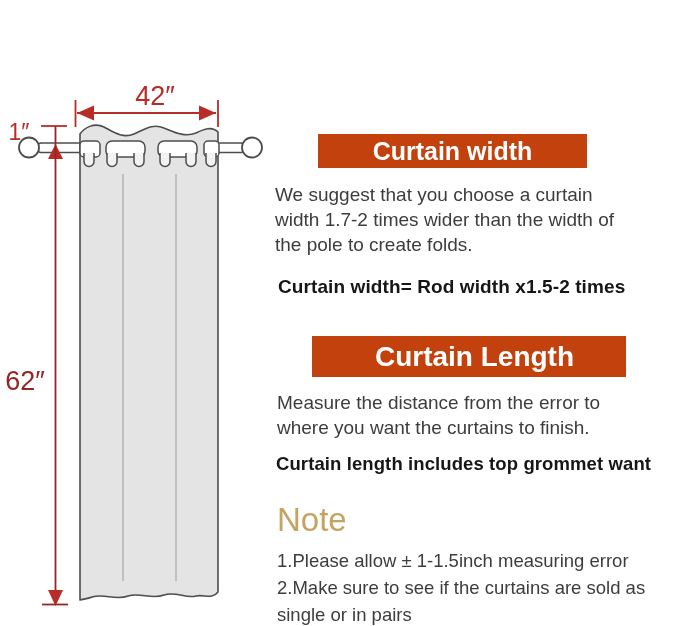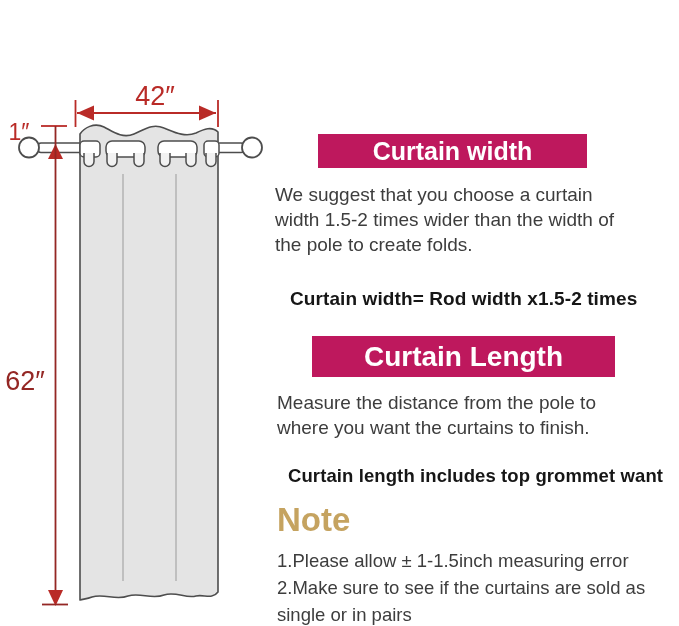--- a/index.html
+++ b/index.html
@@ -6,39 +6,39 @@
   .canvas{
     position:relative;width:679px;height:626px;background:#ffffff;
     font-family:"Liberation Sans","DejaVu Sans",sans-serif;overflow:hidden;
   }
   .page-title{
     position:absolute;left:10px;top:1px;margin:0;
     font-size:30px;line-height:30px;font-weight:800;letter-spacing:2px;
     color:#c2a05f;white-space:nowrap;
   }
   .section-heading{
-    position:absolute;background:#be185d;color:#ffffff;font-weight:800;
+    position:absolute;background:#c2410c;color:#ffffff;font-weight:800;
     display:flex;align-items:center;justify-content:center;white-space:nowrap;
   }
   .hd-width{left:318px;top:134px;width:269px;height:34px;font-size:25px;}
-  .hd-length{left:312px;top:336px;width:303px;height:41px;font-size:28px;}
+  .hd-length{left:312px;top:336px;width:303px;height:41px;font-size:28px;padding-left:11px;}
   .body-text{
     position:absolute;margin:0;color:#3d3d3d;font-size:19px;line-height:25px;
   }
   .p-width{left:275px;top:182px;width:352px;}
   .p-length{left:277px;top:390px;width:365px;}
   .formula{
-    position:absolute;margin:16px;color:#161616;font-size:19px;font-weight:800;
+    position:absolute;margin:4px;color:#161616;font-size:19px;font-weight:800;
     white-space:nowrap;letter-spacing:0.1px;
   }
   .f-width{left:274px;top:272px;}
   .f-length{left:272px;top:449px;font-size:18.5px;}
   .note-heading{
     position:absolute;left:277px;top:502px;margin:0;
-    font-size:33px;line-height:36px;font-weight:700;color:#c5a360;
+    font-size:33px;line-height:36px;font-weight:400;color:#c5a360;
   }
   .note-items{
     position:absolute;left:277px;top:547px;width:405px;
     color:#3d3d3d;font-size:18.5px;line-height:27px;
   }
   .diagram-svg{position:absolute;left:0;top:60px;}
   svg text{font-family:"Liberation Sans","DejaVu Sans",sans-serif;}
   .dim-label{fill:#b92b27;font-weight:500;}
   .dim-label-dark{fill:#942724;font-weight:500;}
 </style>
@@ -106,25 +106,25 @@
 
     <g>
       <line x1="55.5" y1="66" x2="55.5" y2="543" stroke="#942724" stroke-width="1.8"></line>
       <polygon points="55.5,546 48,530 63,530" fill="#b92b27"></polygon>
       <line x1="42" y1="544.5" x2="68" y2="544.5" stroke="#942724" stroke-width="1.8"></line>
     </g>
     <text class="dim-label-dark" x="25" y="330" font-size="27" text-anchor="middle">62″</text>
   </svg>
 
   <div class="section-heading hd-width">Curtain width</div>
-  <p class="body-text p-width">We suggest that you choose a curtain width 1.5-2 times wider than the width of the pole to create folds.</p>
+  <p class="body-text p-width">We suggest that you choose a curtain width 1.7-2 times wider than the width of the pole to create folds.</p>
   <p class="formula f-width">Curtain width= Rod width x1.5-2 times</p>
 
   <div class="section-heading hd-length">Curtain Length</div>
-  <p class="body-text p-length">Measure the distance from the pole to where you want the curtains to finish.</p>
+  <p class="body-text p-length">Measure the distance from the error to where you want the curtains to finish.</p>
   <p class="formula f-length">Curtain length includes top grommet want</p>
 
   <h2 class="note-heading">Note</h2>
   <div class="note-items">
     <div>1.Please allow ± 1-1.5inch measuring error</div>
     <div>2.Make sure to see if the curtains are sold as single or in pairs</div>
   </div>
 
 </div>
 

